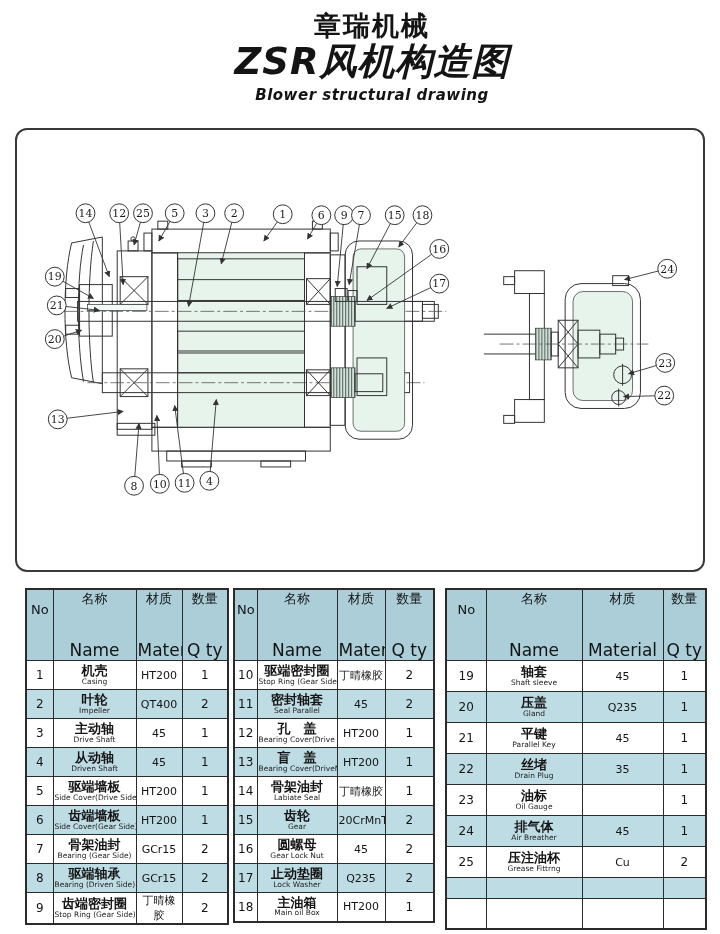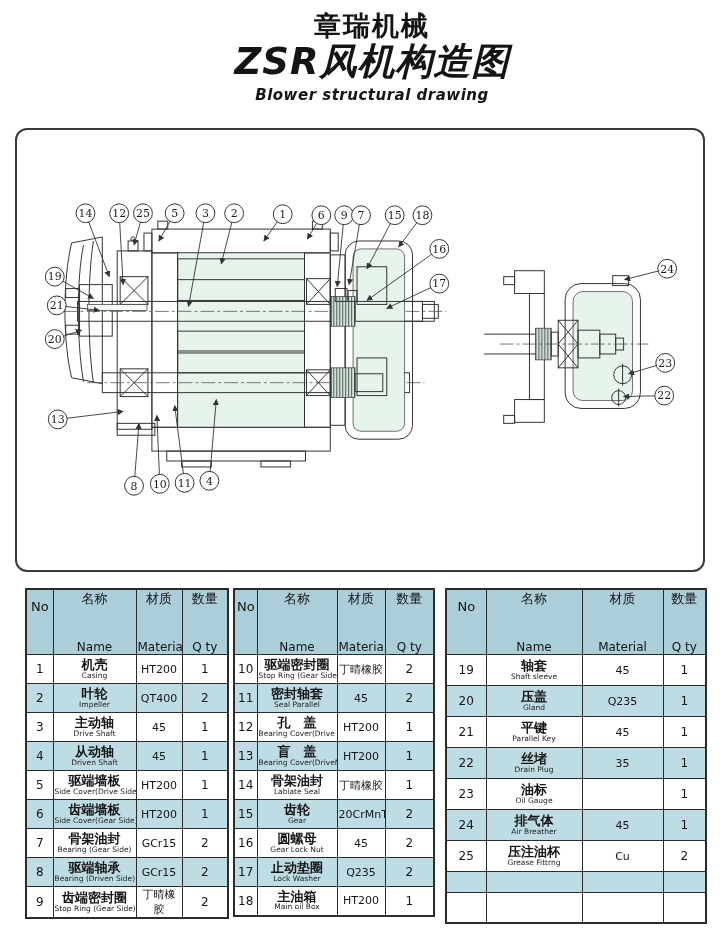--- a/index.html
+++ b/index.html
@@ -26,21 +26,21 @@
   table.parts { border-collapse:collapse; table-layout:fixed; background:#fff; }
   table.parts { border:2px solid #2b2b2b; }
   #parts-table-1 { margin-left:4px; }
   #parts-table-2 { margin-left:10px; }
   table.parts th, table.parts td {
     border:1.4px solid #2b2b2b; text-align:center; vertical-align:middle;
     padding:0 1px; overflow:hidden;
   }
   table.parts thead th { background:#abced9; height:53px; font-weight:normal; }
   table.parts thead .zh { font-size:13px; }
-  table.parts thead .en { font-size:12px;margin-top:32px; }
+  table.parts thead .en { font-size:17px;margin-top:32px; }
   table.parts tbody tr:nth-child(even) td { background:#bedce4; }
   #parts-table-0 tbody tr, #parts-table-1 tbody tr { height:29px; }
   #parts-table-2 tbody tr { height:31px; }
   #parts-table-2 tbody tr:nth-child(8) { height:21px; }
   #parts-table-2 tbody tr:nth-child(9) { height:30px; }
   td.c-no  { font-size:12px; }
   td.c-mat { font-size:11px; }
   td.c-qty { font-size:12px; }
   td.c-name .zh { font-size:13px; font-weight:bold; line-height:1.05; }
   td.c-name .en { font-size:7.5px; line-height:1.1; white-space:nowrap; color:#222; }

